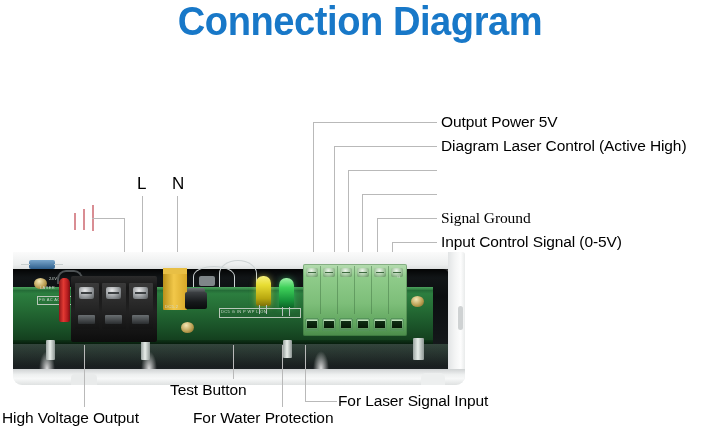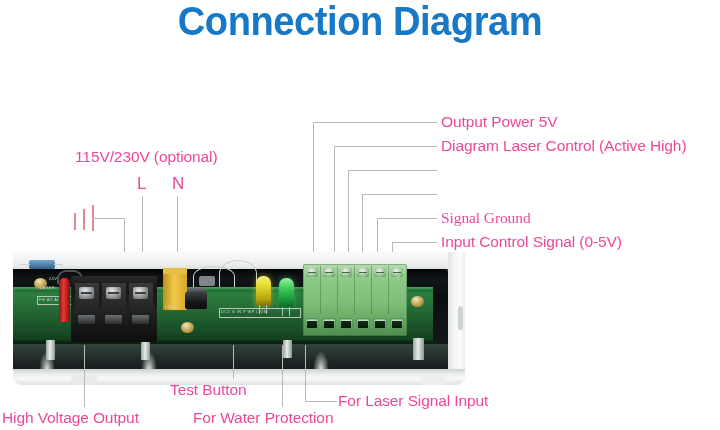--- a/index.html
+++ b/index.html
@@ -16,21 +16,21 @@
     font-family:"Liberation Sans", sans-serif;
     font-weight:bold;font-size:41px;letter-spacing:-0.5px;
     color:#1878c8;
     transform:scaleX(0.93);transform-origin:50% 0;
     white-space:nowrap;
   }
 
   
   .lbl{
     position:absolute;white-space:nowrap;
-    font-size:15.5px;color:#ec4899;
+    font-size:15.5px;color:#000000;
     font-family:"Liberation Sans", sans-serif;
     letter-spacing:-0.1px;
   }
 
   
   .ln{position:absolute;background:#b9b9b9;}
   .lnv{width:1px;}
   .lnh{height:1px;}
 
   
@@ -241,21 +241,20 @@
     background:linear-gradient(180deg,#0f2e14,#061806);
   }
 </style>
 </head>
 <body>
 
 <div id="stage">
 
   <div class="title">Connection Diagram</div>
 
-  <div class="lbl" style="left:75px;top:148px;">115V/230V (optional)</div>
 
   <div class="lbl" style="left:137px;top:174px;font-size:17px;">L</div>
   <div class="lbl" style="left:172px;top:174px;font-size:17px;">N</div>
 
   <div class="ln lnv" style="left:142px;top:196px;height:104px;"></div>
   <div class="ln lnv" style="left:177px;top:196px;height:104px;"></div>
 
   <div>
     <div class="gnd-bar" style="left:74px;top:213px;height:17px;"></div>
     <div class="gnd-bar" style="left:83px;top:209px;height:21px;"></div>

